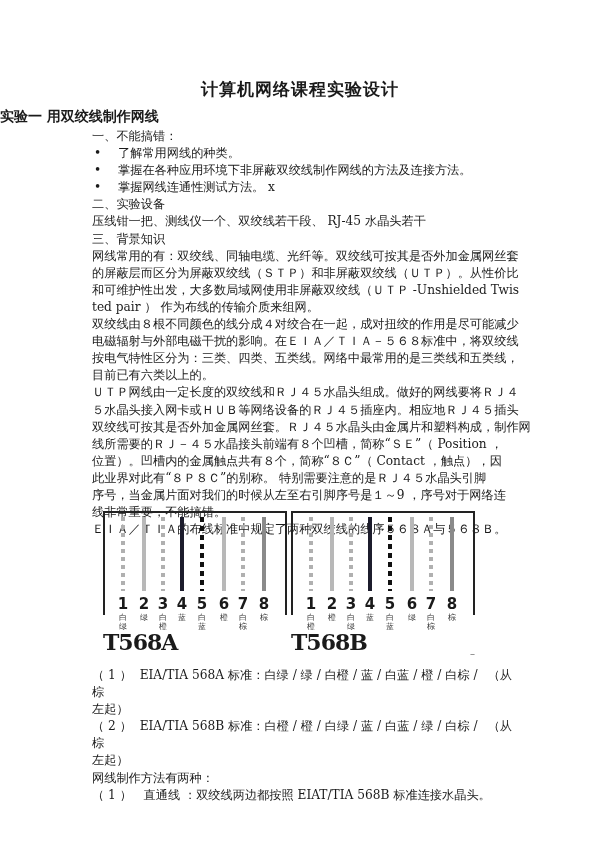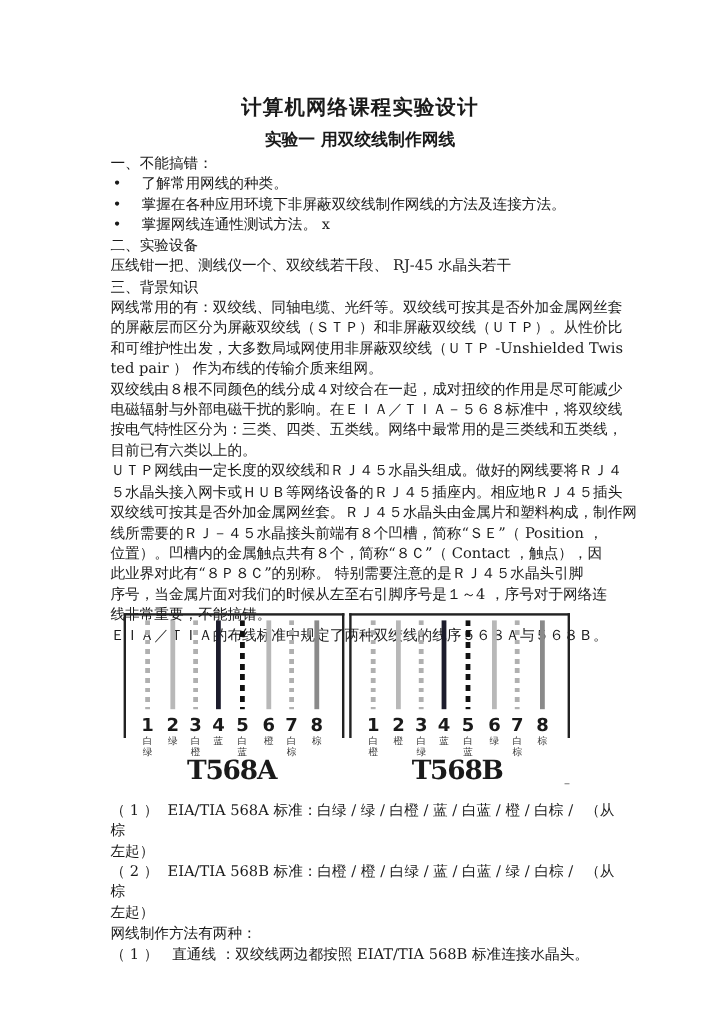--- a/index.html
+++ b/index.html
@@ -1,41 +1,41 @@
 <!DOCTYPE html>
 <html><head>
 <meta charset="utf-8">
 <style>
   html, body { margin:0; padding:0; background:#ffffff; }
   body { width:600px; height:850px; position:relative; overflow:hidden;
          font-family: "DejaVu Serif", "Liberation Serif", serif; color:#1a1a1a; }
   .page { position:absolute; left:0; top:0; width:600px; height:640px; }
   .title { position:absolute; left:0; width:600px; text-align:center; top:78px;
            font-size:17px; font-weight:bold; letter-spacing:1px; }
-  .subtitle { position:absolute; left:0; width:600px; text-align:center; top:108px;
+  .subtitle { position:absolute; left:0; width:600px; top:108px;
            font-size:14px; font-weight:bold; }
   .body { position:absolute; left:92px; top:128px; width:420px; font-size:12.2px; line-height:17.1px; }
   .line { white-space:nowrap; overflow:visible; }
   .bullet { display:flex; }
   .bullet .dot { width:22px; flex:none; padding-left:2px; }
   .figure { position:absolute; top:511px; left:103px; width:400px; height:150px; }
   .jack { position:absolute; top:0; width:180px; height:150px; }
   .jack .frame { position:absolute; left:0; top:0; width:180px; height:102px;
                  border-top:2px solid #222; border-left:2px solid #222; border-right:2px solid #222; }
   .wire { position:absolute; top:6px; width:4px; height:74px; }
   .wire.solid-light { background:#b8b8b8; }
   .wire.solid-dark { background:#1c1c2c; }
   .wire.solid-mid { background:#8a8a8a; }
   .wire.dash-light { background:repeating-linear-gradient(to bottom,#b0b0b0 0,#b0b0b0 4px,transparent 4px,transparent 8px); }
   .wire.dash-dark { background:repeating-linear-gradient(to bottom,#111 0,#111 5px,transparent 5px,transparent 9px); }
   .pin { position:absolute; top:86px; width:16px; text-align:center;
          font-family:"DejaVu Sans", sans-serif; font-weight:bold; font-size:15px; line-height:15px; }
   .pinlabel { position:absolute; top:102px; width:16px; text-align:center; font-size:8px; line-height:9px;
               font-family:"DejaVu Sans", sans-serif; color:#333; }
-  .jack-name { position:absolute; top:118px; left:0; width:180px; text-align:center;
+  .jack-name { position:absolute; top:118px; left:0; width:180px; text-align:left;
                font-family:"DejaVu Serif", serif; font-weight:bold; font-size:22px; letter-spacing:-1px; }
   .minus { position:absolute; left:470px; top:648px; font-size:10px; color:#555; }
   .lower { position:absolute; left:92px; top:667px; width:420px; font-size:12.2px; line-height:17.1px; }
   .row2 { display:flex; justify-content:space-between; }
   b.strong { font-weight:normal; }
 </style>
 </head>
 <body>
 
 <div class="page">
@@ -66,21 +66,21 @@
     <div class="line">双绞线由８根不同颜色的线分成４对绞合在一起，成对扭绞的作用是尽可能减少</div>
     <div class="line">电磁辐射与外部电磁干扰的影响。在ＥＩＡ／ＴＩＡ－５６８标准中，将双绞线</div>
     <div class="line">按电气特性区分为：三类、四类、五类线。网络中最常用的是三类线和五类线，</div>
     <div class="line">目前已有六类以上的。</div>
     <div class="line">ＵＴＰ网线由一定长度的双绞线和ＲＪ４５水晶头组成。做好的网线要将ＲＪ４</div>
     <div class="line">５水晶头接入网卡或ＨＵＢ等网络设备的ＲＪ４５插座内。相应地ＲＪ４５插头</div>
     <div class="line">双绞线可按其是否外加金属网丝套。ＲＪ４５水晶头由金属片和塑料构成，制作网</div>
     <div class="line">线所需要的ＲＪ－４５水晶接头前端有８个凹槽，简称“ＳＥ”（ Position ，</div>
     <div class="line">位置）。凹槽内的金属触点共有８个，简称“８Ｃ”（ Contact ，触点），因</div>
     <div class="line">此业界对此有“８Ｐ８Ｃ”的别称。 特别需要注意的是ＲＪ４５水晶头引脚</div>
-    <div class="line">序号，当金属片面对我们的时候从左至右引脚序号是１～4 ，序号对于网络连</div>
+    <div class="line">序号，当金属片面对我们的时候从左至右引脚序号是１～9 ，序号对于网络连</div>
     <div class="line">线非常重要，不能搞错。</div>
     <div class="line">ＥＩＡ／ＴＩＡ的布线标准中规定了两种双绞线的线序５６８Ａ与５６８Ｂ。</div>
   </div>
 
   <div class="figure">
     <div class="jack" id="jackA" style="left:0">
       <div class="frame"></div>
       <div class="jack-name">T568A</div>
     <div class="wire dash-light" style="left: 18px;"></div>
         <div class="pin" style="left: 12px;">1</div>

